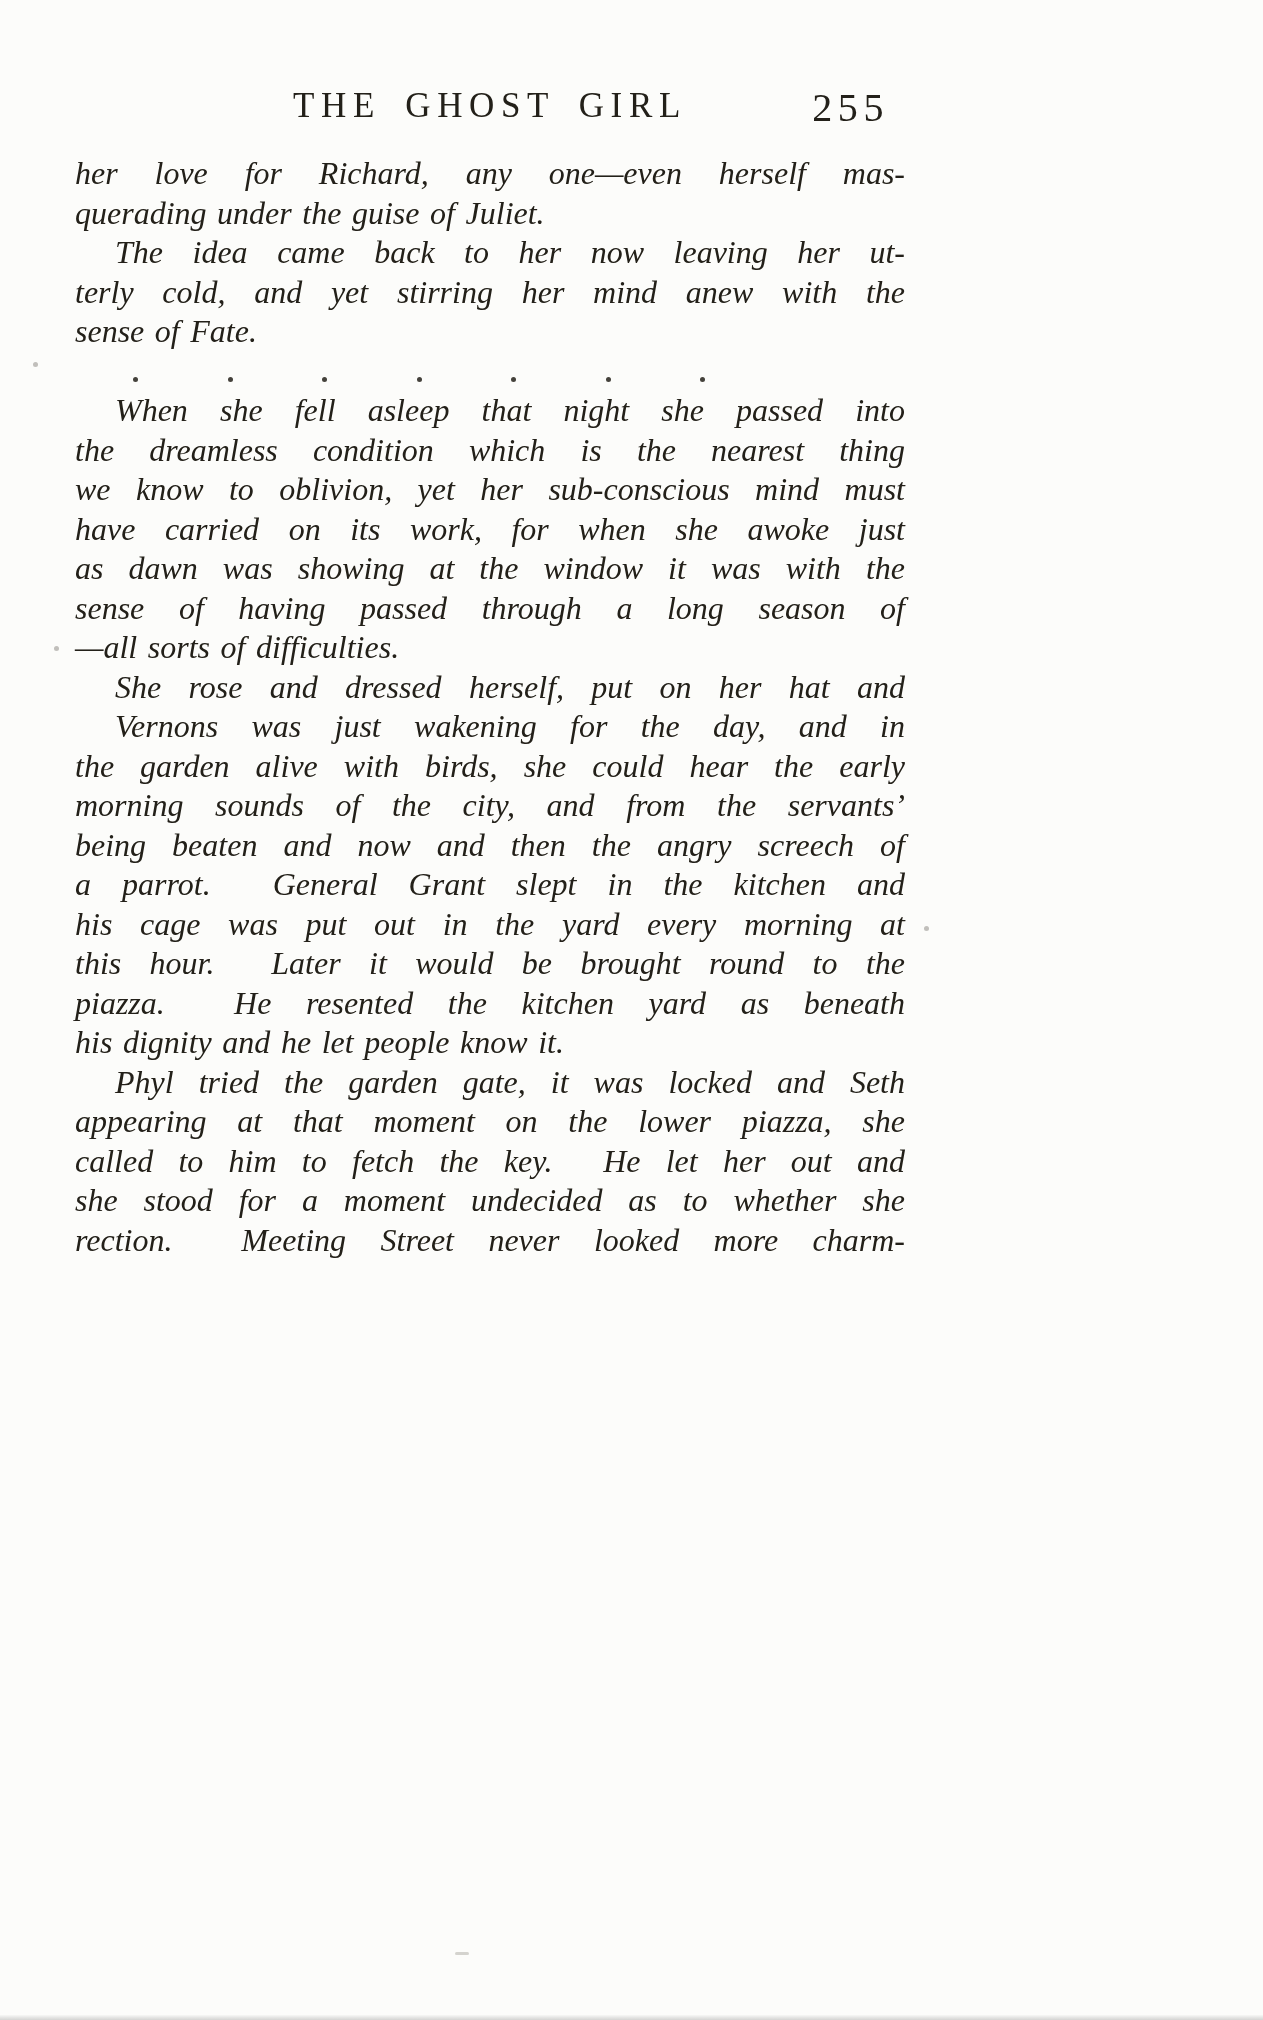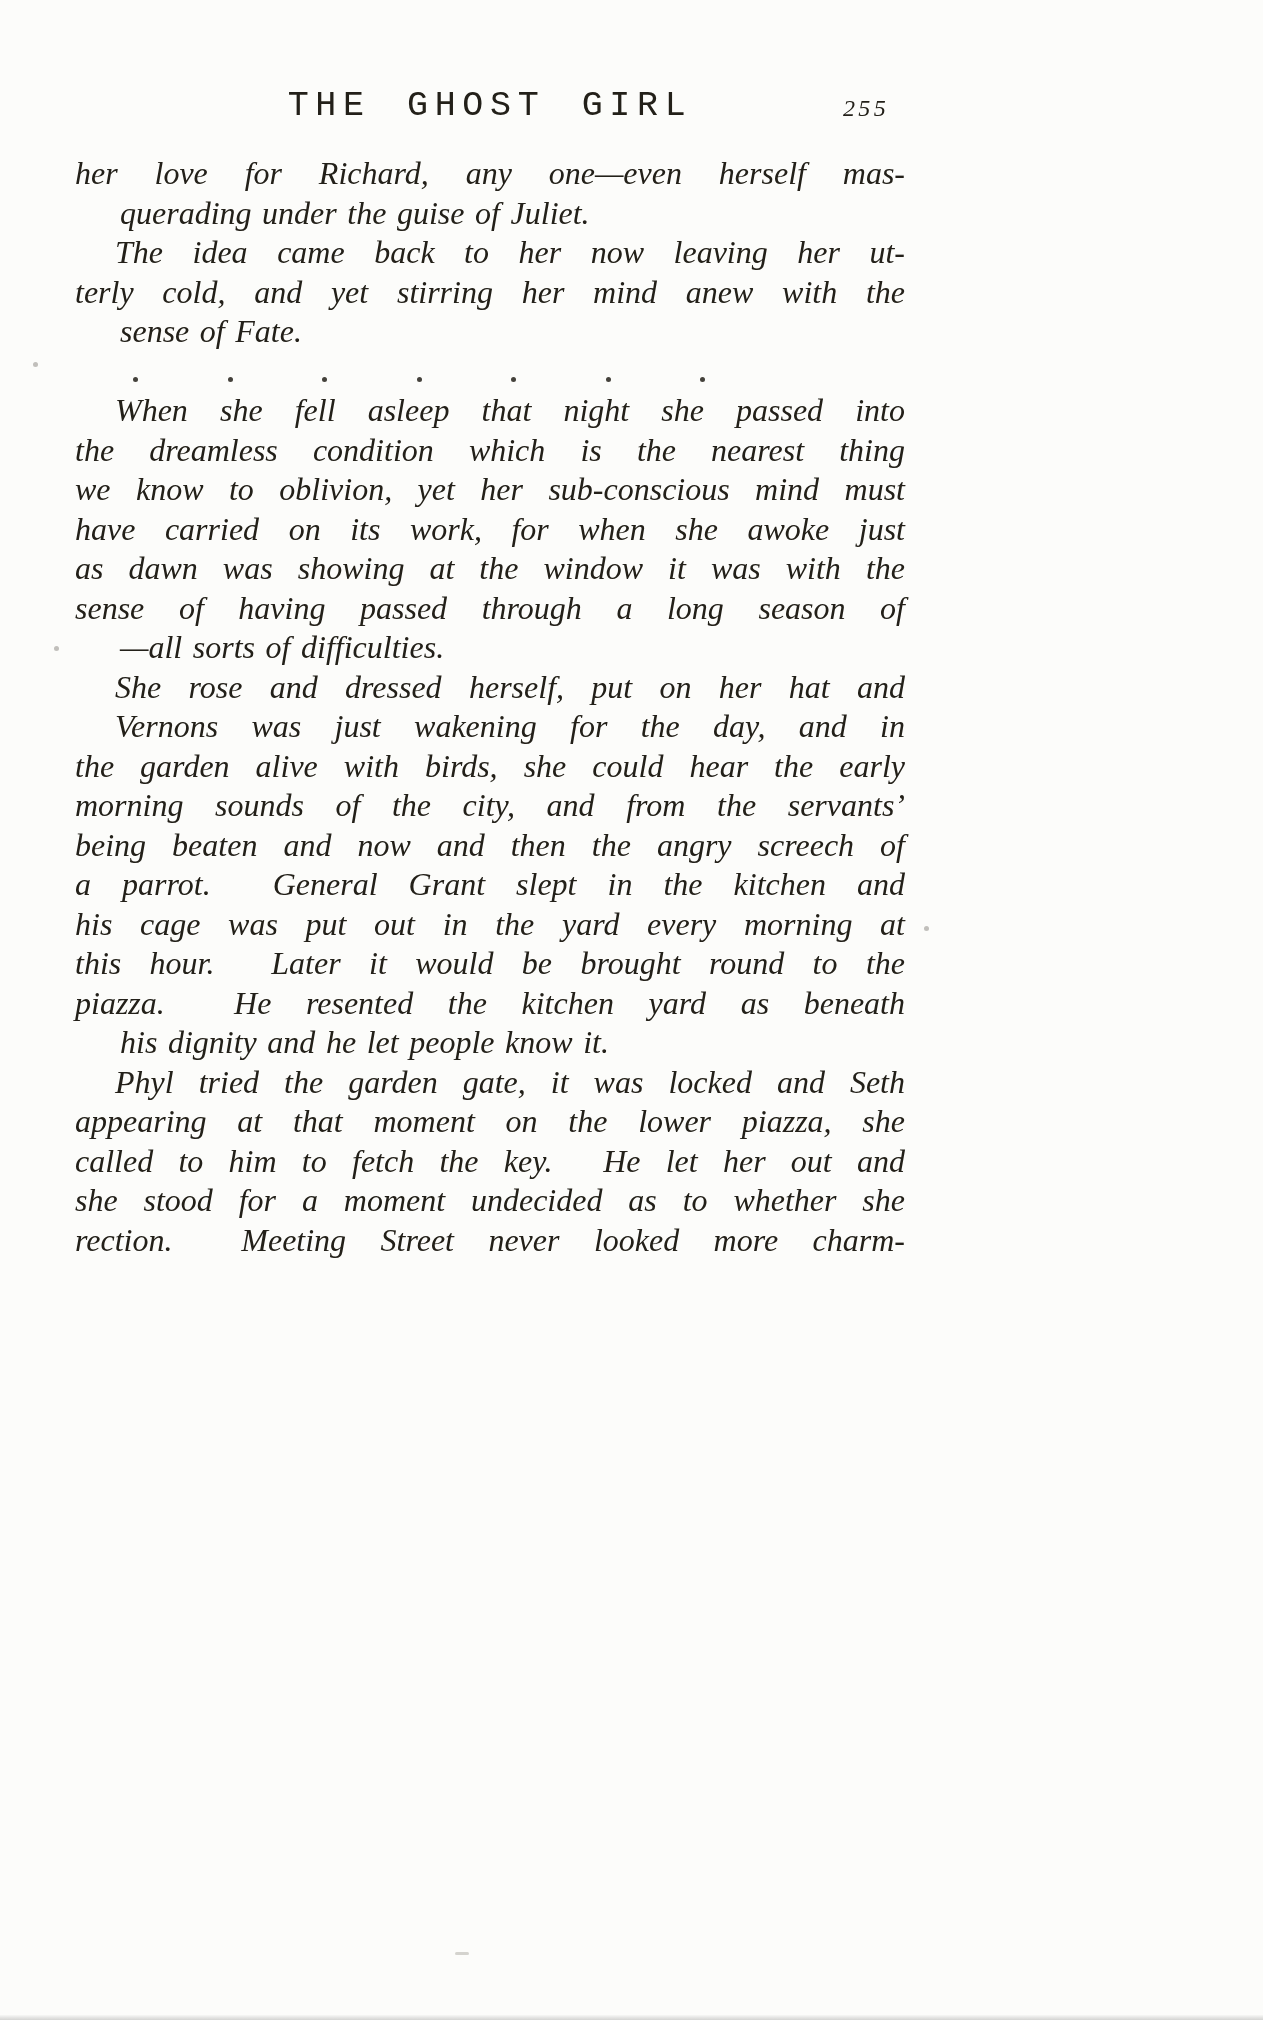--- a/index.html
+++ b/index.html
@@ -18,47 +18,45 @@
     width: 830px;
     margin: 84px 0 0 75px;
     height: 44px;
   }
   .running-title {
     text-align: center;
     font-size: 35px;
     line-height: 44px;
     letter-spacing: 0.19em;
     word-spacing: 0.25em;
-    font-family: Liberation Mono, monospace;
   }
   .page-number {
     position: absolute;
     right: 16px;
     top: 4px;
-    font-size: 24px;
+    font-size: 40px;
     line-height: 40px;
     letter-spacing: 0.14em;
-    font-style: italic;
   }
 
   .text-block {
     width: 830px;
     margin: 26px 0 0 75px;
     font-style: italic;
   }
   .line {
     font-size: 32px;
     line-height: 39.5px;
     text-align: justify;
     text-align-last: justify;
     word-spacing: 0.08em;
     white-space: normal;
   }
   .line.indent { text-indent: 40px; }
-  .line.last { text-align-last: left; margin-left: 45px; }
+  .line.last { text-align-last: left; }
 
   .dots-row {
     height: 39.5px;
     width: 572px;
     margin-left: 58px;
     display: flex;
     justify-content: space-between;
     align-items: flex-end;
   }
   .dot {

